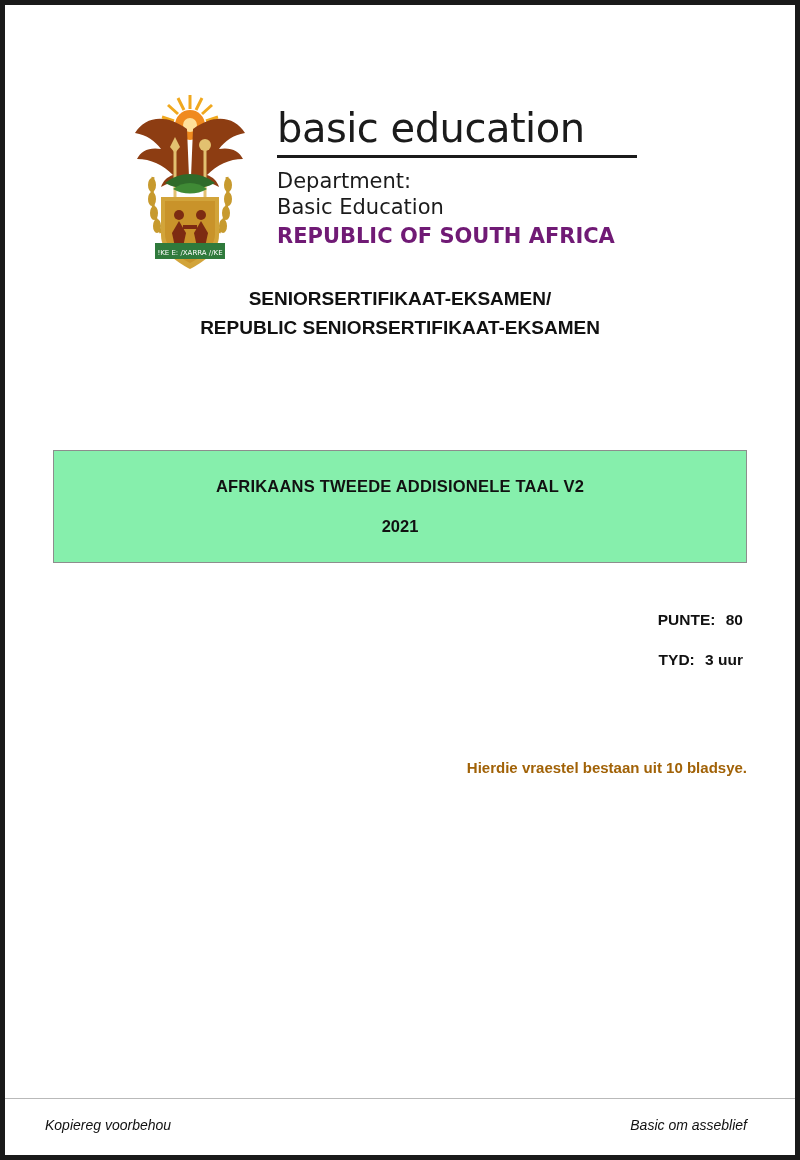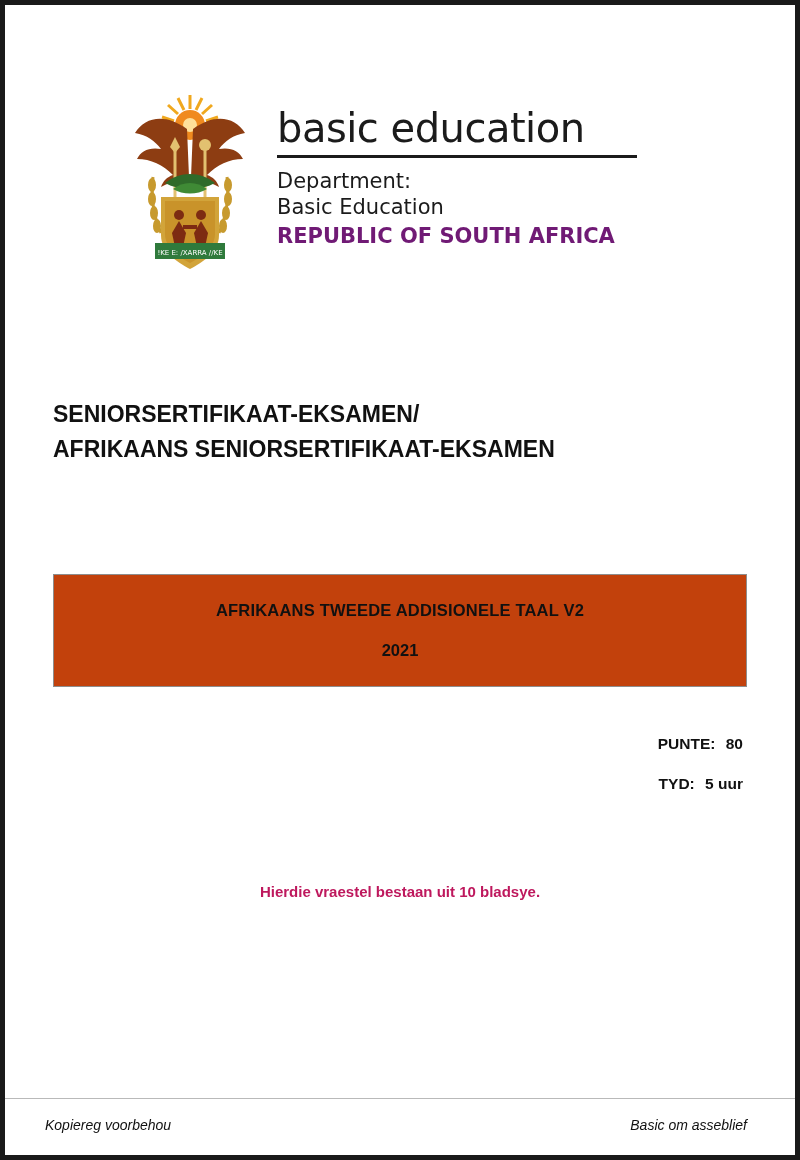--- a/index.html
+++ b/index.html
@@ -74,32 +74,32 @@
     font-size: 21px;
     font-weight: bold;
     color: #701a75;
     line-height: 1.3;
     margin-top: 2px;
     font-family: "DejaVu Sans", sans-serif;
   }
 
   
   .exam-heading {
-    font-weight: bold;
-    font-size: 23px;
+    text-align: center;
+    font-weight: bold;
+    font-size: 19px;
     color: #111;
     line-height: 1.5;
-    margin-top: 112px;
   }
 
   
   .subject-box {
     margin: 108px 0 0 0;
     border: 1px solid #8d8d8d;
-    background: #c2410c;
+    background: #86efac;
     padding: 26px 10px 26px 10px;
     text-align: center;
   }
   .subject-name {
     font-weight: bold;
     font-size: 16.5px;
     color: #111;
     letter-spacing: 0.2px;
   }
   .subject-year {
@@ -119,24 +119,24 @@
     font-weight: bold;
     font-size: 15.5px;
     color: #111;
     margin-bottom: 22px;
   }
   .meta-row .label { margin-right: 6px; margin-left: 35px; }
 
   
   .pages-note {
     margin-top: 90px;
-    text-align: center;
+    text-align: right;
     font-weight: bold;
     font-size: 15px;
-    color: #be185d;
+    color: #a16207;
   }
 
   
   .footer {
     position: absolute;
     left: 40px;
     right: 48px;
     bottom: 22px;
     display: flex;
     justify-content: space-between;
@@ -222,36 +222,36 @@
         <div class="dept-title">basic education</div>
         <div class="dept-rule"></div>
         <div class="dept-line1">Department:</div>
         <div class="dept-line2">Basic Education</div>
         <div class="dept-line3">REPUBLIC OF SOUTH AFRICA</div>
       </div>
     </div>
 
     <div class="exam-heading">
       <div>SENIORSERTIFIKAAT-EKSAMEN/</div>
-      <div>AFRIKAANS SENIORSERTIFIKAAT-EKSAMEN</div>
+      <div>REPUBLIC SENIORSERTIFIKAAT-EKSAMEN</div>
     </div>
 
     <div class="subject-box">
       <div class="subject-name">AFRIKAANS TWEEDE ADDISIONELE TAAL V2</div>
       <div class="subject-year">2021</div>
     </div>
 
     <div class="meta">
       <div class="meta-row">
         <span class="label">PUNTE:</span>
         <span>80</span>
       </div>
       <div class="meta-row">
         <span class="label">TYD:</span>
-        <span>5 uur</span>
+        <span>3 uur</span>
       </div>
     </div>
 
     <div class="pages-note">Hierdie vraestel bestaan uit 10 bladsye.</div>
 
     <div class="footer-rule"></div>
     <div class="footer">
       <div>Kopiereg voorbehou</div>
       <div>Basic om asseblief</div>
     </div>

